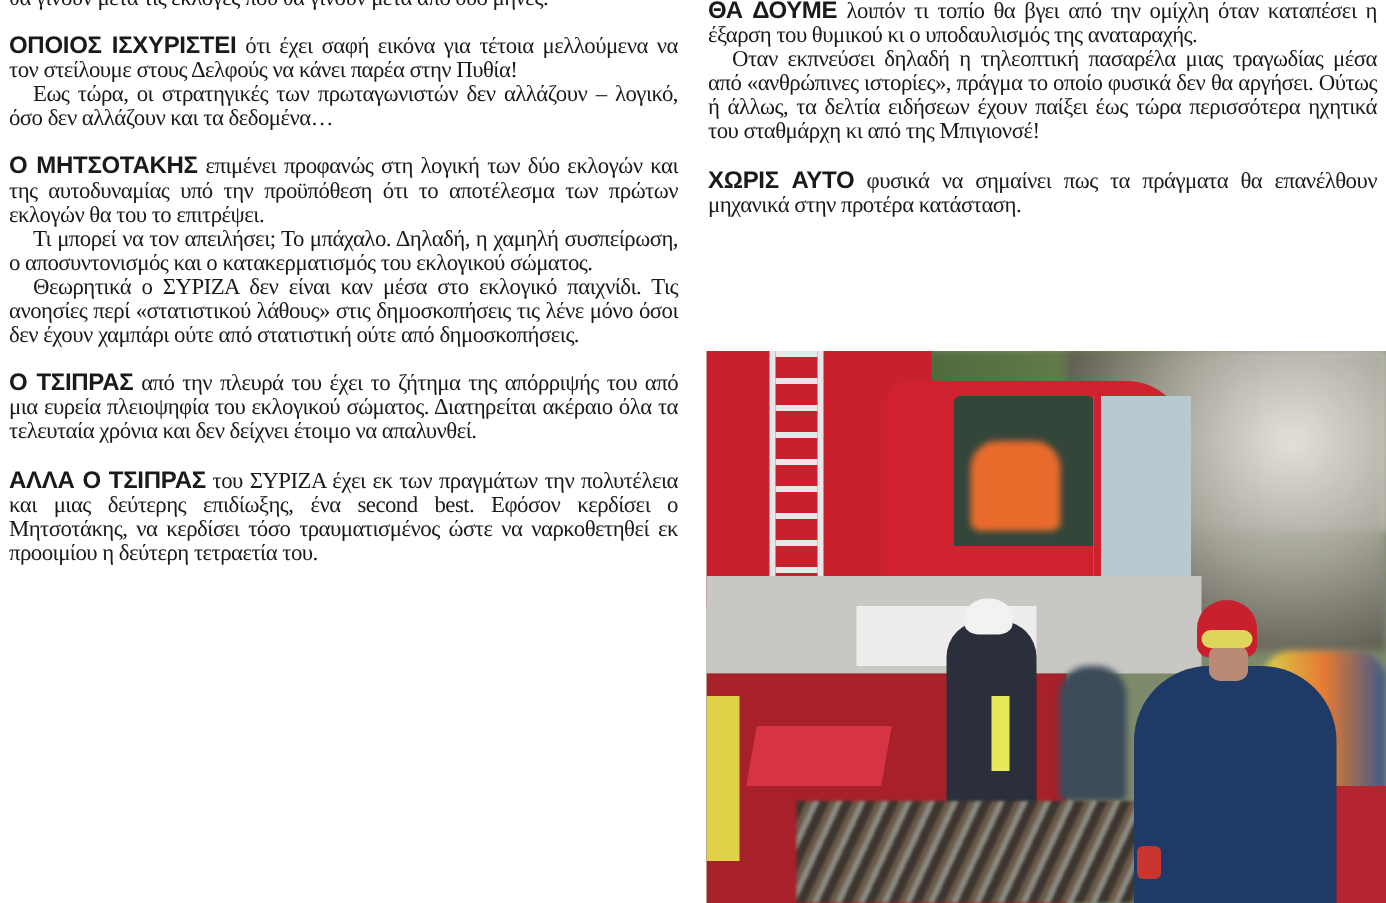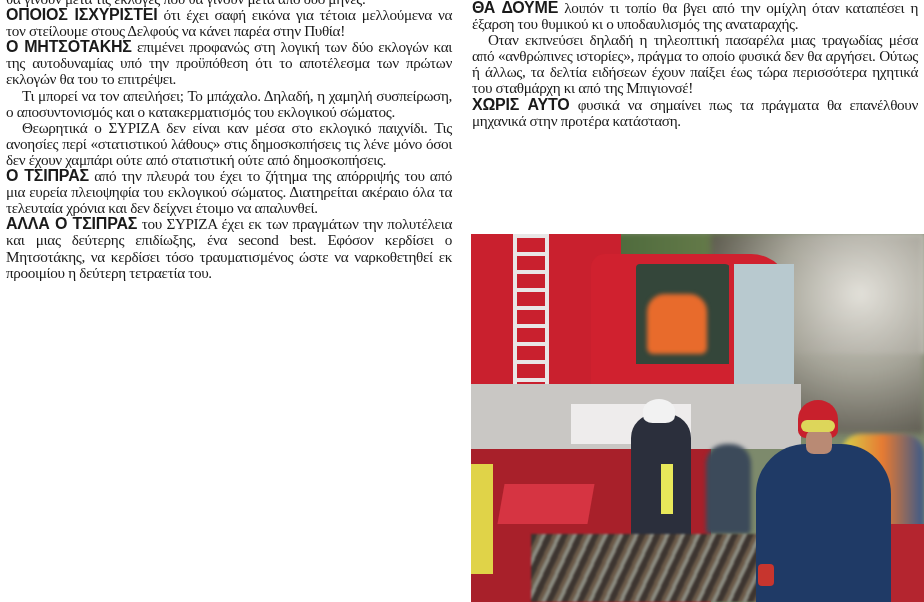--- a/index.html
+++ b/index.html
@@ -10,21 +10,21 @@
     }
     .col {
       position: absolute; top: 0;
       font-size: 15.2px; line-height: 16.1px; letter-spacing: -0.35px;
       text-align: justify;
     }
     .col-left { left: 6px; width: 446px; top: -9px; }
     .col-right { left: 472px; width: 446px; top: 36px; }
     .para { margin: 0; }
     .para.indent { text-indent: 16px; }
-    .para.gap { }
+    .para.gap { margin-top: 16px; }
     .lead {
       font-family: "Liberation Sans", "DejaVu Sans", sans-serif;
       font-weight: bold; font-size: 16px; letter-spacing: -0.2px;
     }
     .photo {
       position: absolute; left: 471px; top: 234px; width: 453px; height: 368px;
       overflow: hidden; background: #7d8a6c;
     }
     .photo div { position: absolute; }
     .bg-trees { left: 140px; top: 0; width: 313px; height: 120px;
@@ -59,20 +59,21 @@
       background: repeating-linear-gradient(115deg, #3d3530 0 6px, #6b5a48 6px 10px, #8a8a80 10px 14px); filter: blur(1px); }
     .left-vest { left: 0; top: 230px; width: 22px; height: 110px; background: #e0d348; }
   </style>
 </head>
 <body>
 
 <div class="col col-left">
   <p class="para"><span>θα γίνουν μετά τις εκλογές που θα γίνουν μετά από δύο μήνες.</span></p>
 
   <p class="para gap"><span class="lead">ΟΠΟΙΟΣ ΙΣΧΥΡΙΣΤΕΙ</span><span> ότι έχει σαφή εικόνα για τέτοια μελλούμενα να τον στείλουμε στους Δελφούς να κάνει παρέα στην Πυθία!</span></p>
+  <p class="para indent"><span>Εως τώρα, οι στρατηγικές των πρωταγωνιστών δεν αλλάζουν – λογικό, όσο δεν αλλάζουν και τα δεδομένα…</span></p>
 
   <p class="para gap"><span class="lead">Ο ΜΗΤΣΟΤΑΚΗΣ</span><span> επιμένει προφανώς στη λογική των δύο εκλογών και της αυτοδυναμίας υπό την προϋπόθεση ότι το αποτέλεσμα των πρώτων εκλογών θα του το επιτρέψει.</span></p>
   <p class="para indent"><span>Τι μπορεί να τον απειλήσει; Το μπάχαλο. Δηλαδή, η χαμηλή συσπείρωση, ο αποσυντονισμός και ο κατακερματισμός του εκλογικού σώματος.</span></p>
 
   <p class="para indent"><span>Θεωρητικά ο ΣΥΡΙΖΑ δεν είναι καν μέσα στο εκλογικό παιχνίδι. Τις ανοησίες περί «στατιστικού λάθους» στις δημοσκοπήσεις τις λένε μόνο όσοι δεν έχουν χαμπάρι ούτε από στατιστική ούτε από δημοσκοπήσεις.</span></p>
   <p class="para gap"><span class="lead">Ο ΤΣΙΠΡΑΣ</span><span> από την πλευρά του έχει το ζήτημα της απόρριψής του από μια ευρεία πλειοψηφία του εκλογικού σώματος. Διατηρείται ακέραιο όλα τα τελευταία χρόνια και δεν δείχνει έτοιμο να απαλυνθεί.</span></p>
 
   <p class="para gap"><span class="lead">ΑΛΛΑ Ο ΤΣΙΠΡΑΣ</span><span> του ΣΥΡΙΖΑ έχει εκ των πραγμάτων την πολυτέλεια και μιας δεύτερης επιδίωξης, ένα second best. Εφόσον κερδίσει ο Μητσοτάκης, να κερδίσει τόσο τραυματισμένος ώστε να ναρκοθετηθεί εκ προοιμίου η δεύτερη τετραετία του.</span></p>
 </div>
 

